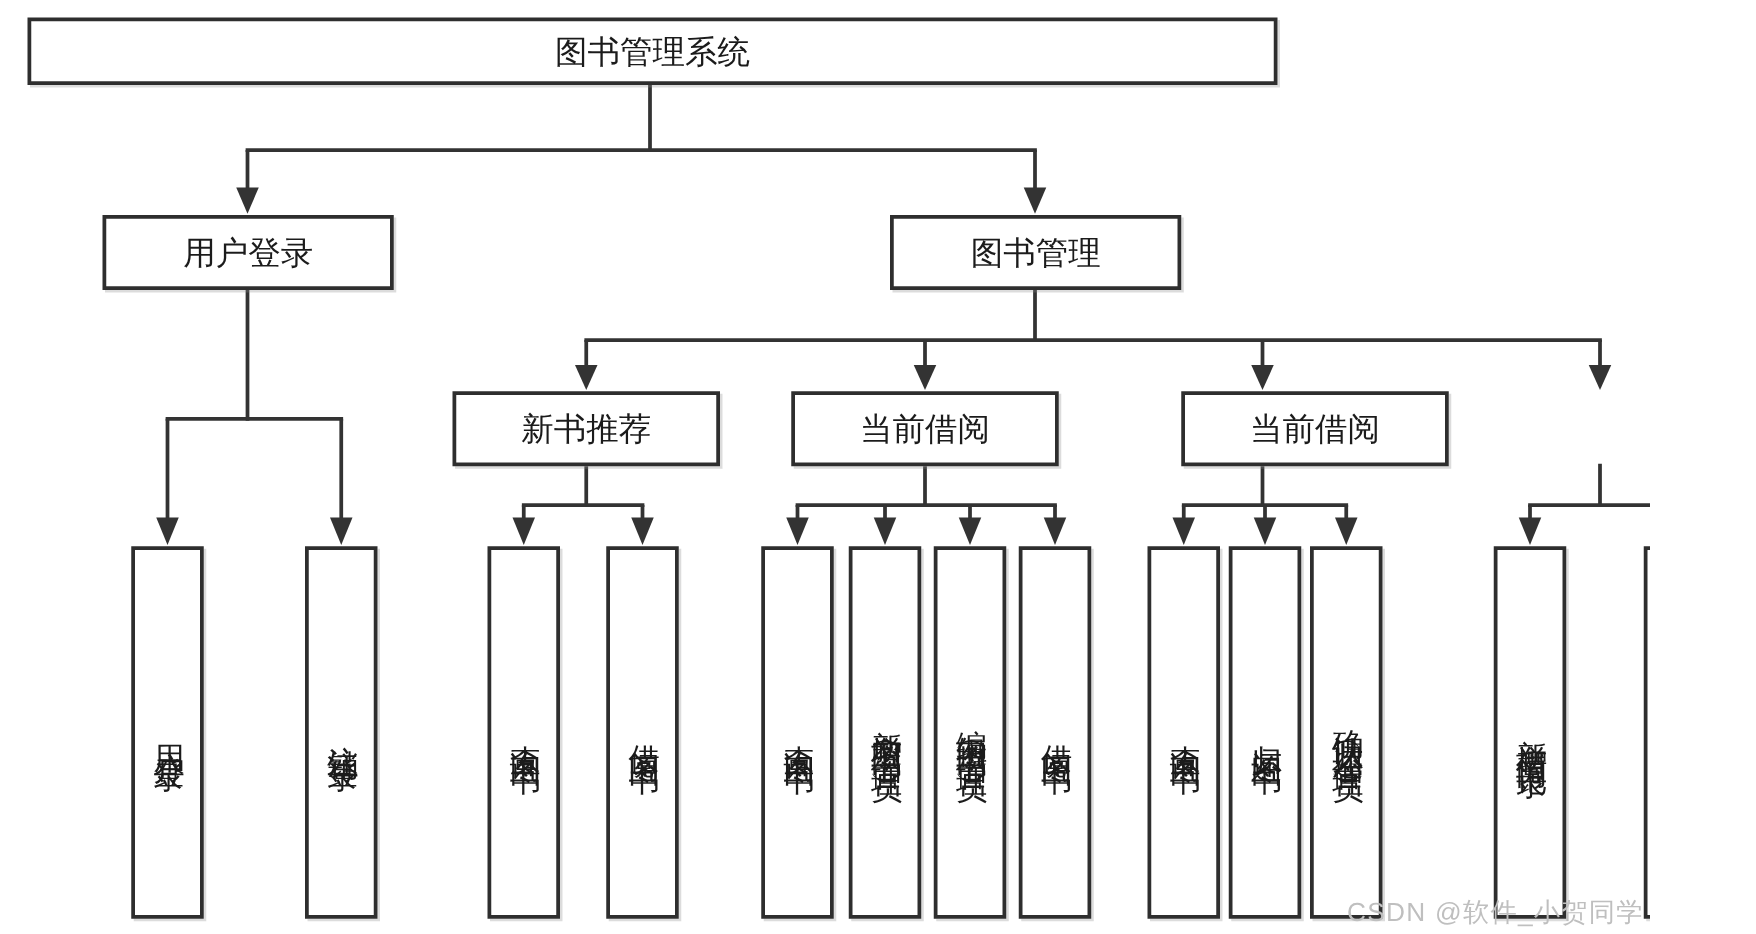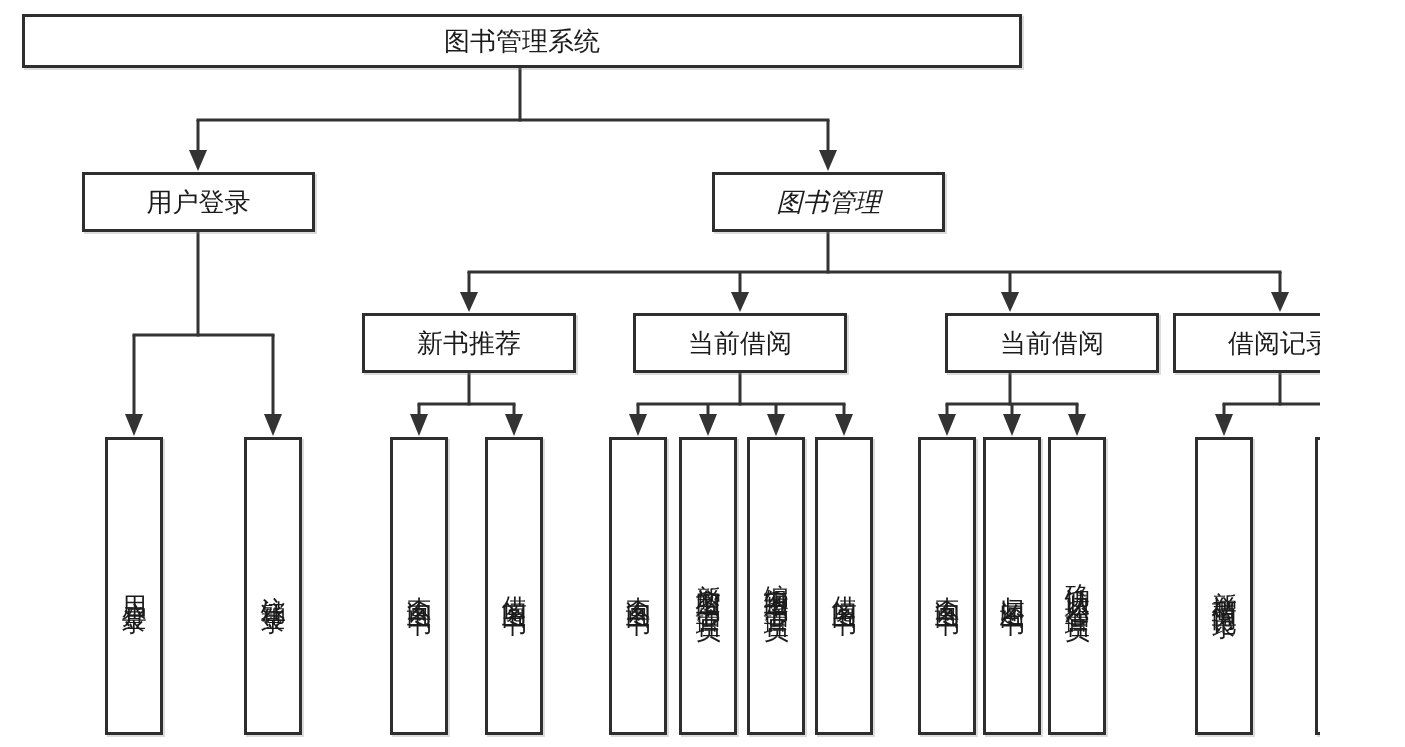--- a/index.html
+++ b/index.html
@@ -129,36 +129,33 @@
     </g>
   </svg>
 
   <div class="box" style="left:22px;top:14px;width:1000px;height:54px;">
     <span class="lbl">图书管理系统</span>
   </div>
 
   <div class="box" style="left:82px;top:172px;width:233px;height:60px;">
     <span class="lbl">用户登录</span>
   </div>
-  <div class="box" style="left:712px;top:172px;width:233px;height:60px;font-style:italic;">
+  <div class="box" style="left:712px;top:172px;width:233px;height:60px;">
     <span class="lbl">图书管理</span>
   </div>
 
   <div class="box" style="left:362px;top:313px;width:214px;height:60px;text-align:center;">
     <span class="lbl">新书推荐</span>
   </div>
   <div class="box" style="left:633px;top:313px;width:214px;height:60px;">
     <span class="lbl">当前借阅</span>
   </div>
   <div class="box" style="left:903px;top:313px;width:214px;height:60px;margin-left:42px;">
     <span class="lbl">当前借阅</span>
   </div>
-  <div class="box" style="left:1173px;top:313px;width:214px;height:60px;">
-    <span class="lbl">借阅记录</span>
-  </div>
 
   <div class="box v" style="left:105px;top:437px;width:58px;height:298px;">
     <span class="lbl">用户登录</span>
   </div>
   <div class="box v" style="left:244px;top:437px;width:58px;height:298px;">
     <span class="lbl">注销登录</span>
   </div>
 
   <div class="box v" style="left:390px;top:437px;width:58px;height:298px;">
     <span class="lbl">查询图书</span>
@@ -190,13 +187,14 @@
     <span class="lbl">确认归还（管理员）</span>
   </div>
 
   <div class="box v" style="left:1195px;top:437px;width:58px;height:298px;">
     <span class="lbl">新增借阅记录</span>
   </div>
   <div class="box v" style="left:1315px;top:437px;width:58px;height:298px;">
     <span class="lbl">查询借阅记录</span>
   </div>
 
+  <div class="watermark">CSDN @软件_小贺同学</div>
 </div>
 
 </body></html>

